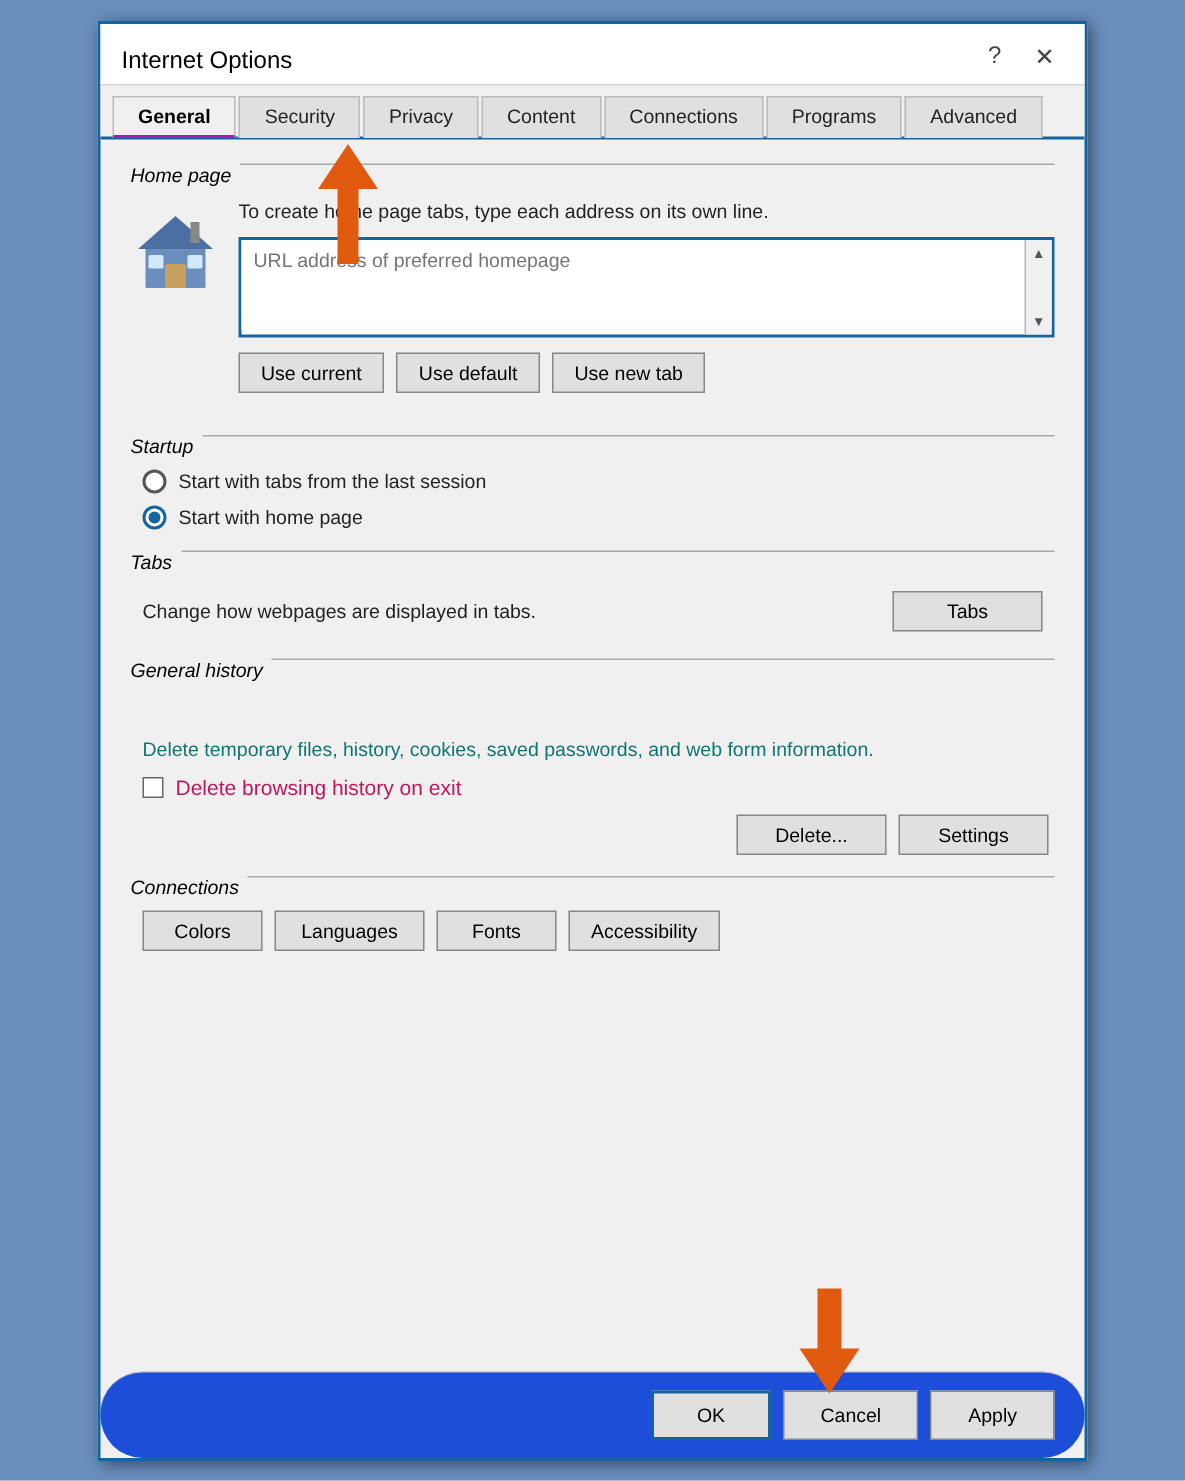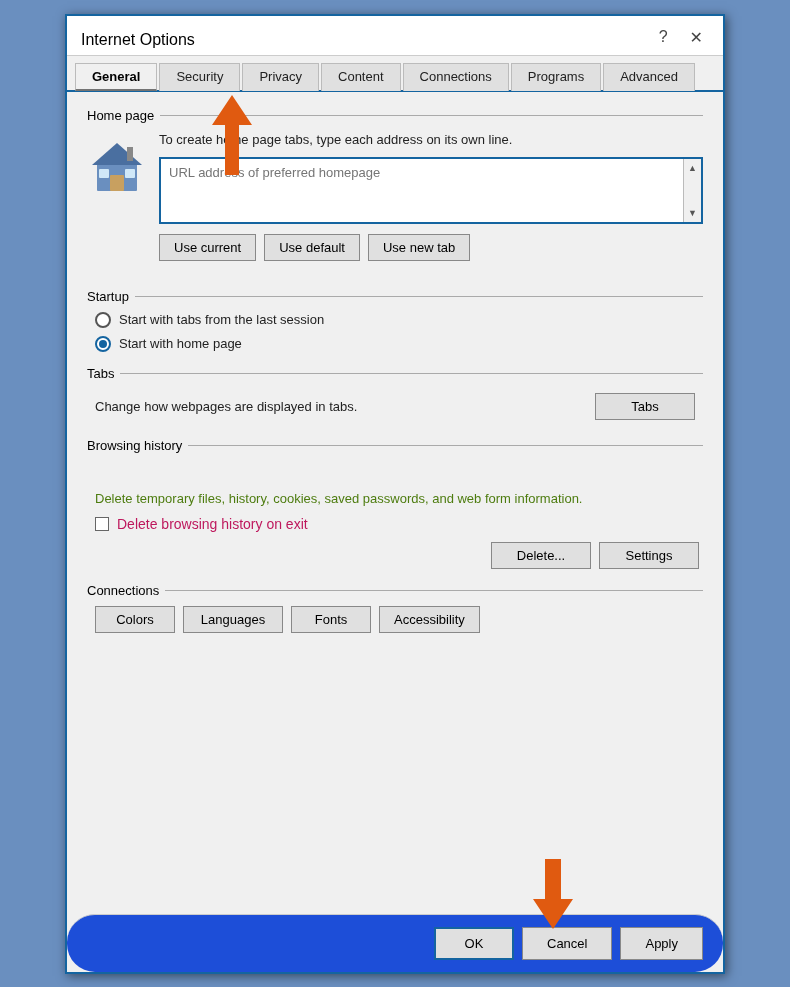--- a/index.html
+++ b/index.html
@@ -71,40 +71,40 @@
       background: #e0e0e0;
       cursor: pointer;
       font-size: 13px;
       color: #222;
       margin-right: 2px;
       position: relative;
       bottom: -1px;
     }
     .tab.active {
       background: #f0f0f0;
-      border-bottom: 2px solid #737373;
+      border-bottom: 2px solid #a21caf;
       font-weight: 600;
       color: #000;
     }
 
     
     .content {
       padding: 16px 20px;
       flex: 1;
       display: flex;
       flex-direction: column;
       gap: 14px;
     }
 
     
     .section-header {
       display: flex;
-      align-items: center;
       gap: 6px;
       margin-bottom: 8px;
+      font-style: italic;
     }
     .section-title {
       font-size: 13px;
       color: #000;
       white-space: nowrap;
     }
     .section-line {
       flex: 1;
       height: 1px;
       background: #aaa;
@@ -235,21 +235,21 @@
       align-items: center;
       justify-content: space-between;
       padding: 4px 8px;
     }
     .tabs-desc { font-size: 13px; color: #222; }
 
     
     .history-section { }
     .history-desc {
       font-size: 13px;
-      color: #4d7c0f;
+      color: #0f766e;
       line-height: 1.5;
       padding-left: 8px;
       margin-bottom: 8px;
       margin-top: 36px;
     }
     .checkbox-row {
       display: flex;
       align-items: center;
       gap: 8px;
       padding-left: 8px;
@@ -426,21 +426,21 @@
         <div class="section-line"></div>
       </div>
       <div class="tabs-row">
         <span class="tabs-desc">Change how webpages are displayed in tabs.</span>
         <button class="btn btn-wide">Tabs</button>
       </div>
     </div>
 
     <div class="history-section">
       <div class="section-header">
-        <span class="section-title">Browsing history</span>
+        <span class="section-title">General history</span>
         <div class="section-line"></div>
       </div>
       <div class="history-desc">Delete temporary files, history, cookies, saved passwords, and web form information.</div>
       <div class="checkbox-row">
         <div class="checkbox"></div>
         <span class="checkbox-label">Delete browsing history on exit</span>
       </div>
       <div class="history-buttons">
         <button class="btn btn-wide">Delete...</button>
         <button class="btn btn-wide">Settings</button>

